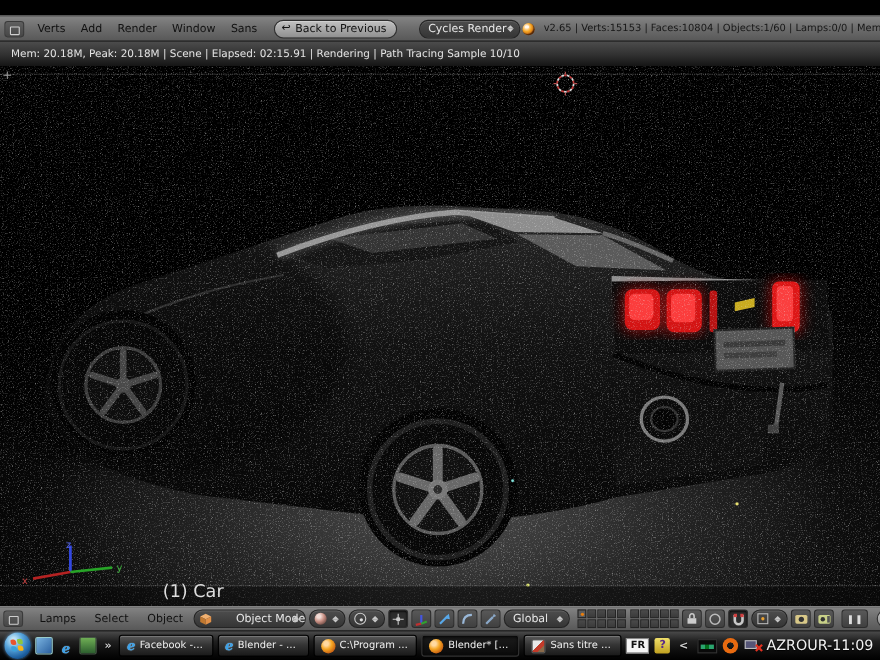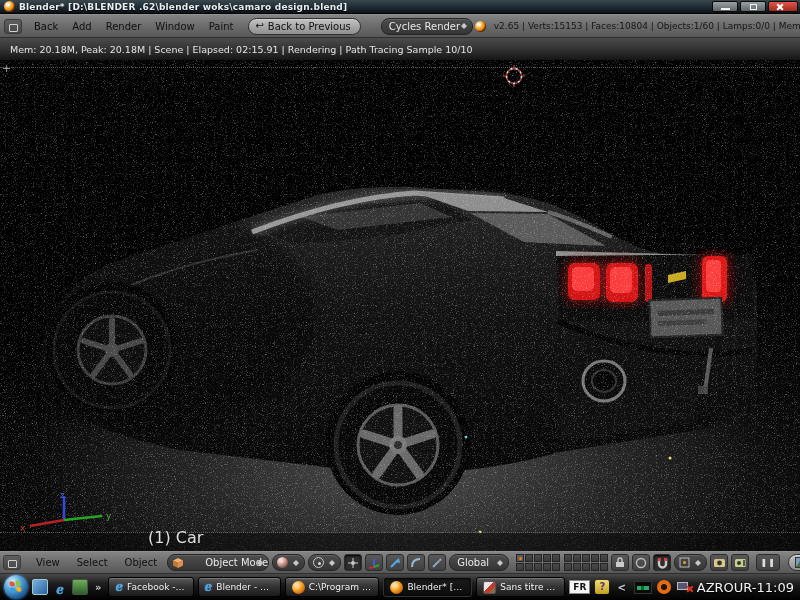--- a/index.html
+++ b/index.html
@@ -128,44 +128,28 @@
   .netic .mon { position:absolute; left:1px; top:1px; width:11px; height:8px; border:1px solid #bbb; background:#557; }
   .netic .x1,.netic .x2 { position:absolute; right:1px; bottom:1px; width:2px; height:8px; background:#e03020; }
   .netic .x1{ transform:rotate(45deg);} .netic .x2{ transform:rotate(-45deg);}
   .clock { color:#f2f2f2; font-size:13px; white-space:nowrap; text-shadow:0 1px 1px #000; }
 </style>
 </head>
 <body>
 
 <div class="screen">
 
-  <div class="titlebar">
-    <span class="blogo"></span>
-    <span class="titletext">Blender* [D:\BLENDER .62\blender woks\camaro design.blend]</span>
-    <div class="winbtns">
-      <div class="winbtn">
-          <span class="g-min"></span>
-        </div>
-      <div class="winbtn">
-          <span class="g-max"></span>
-        </div>
-      <div class="winbtn close">
-          <span class="g-x1"></span>
-          <span class="g-x2"></span>
-        </div>
-    </div>
-  </div>
 
   <div class="bheader menubar">
     <div class="edbtn"></div>
-    <span class="menuitem">Back</span>
+    <span class="menuitem">Verts</span>
     <span class="menuitem">Add</span>
     <span class="menuitem">Render</span>
     <span class="menuitem">Window</span>
-    <span class="menuitem">Paint</span>
+    <span class="menuitem">Sans</span>
     <div class="litebtn" style="margin-left:8px;">
       <span class="bicon">↩</span>
       <span>Back to Previous</span>
     </div>
     <div class="dd" style="margin-left:20px; min-width:92px;">
       <span>Cycles Render</span>
       <span class="dda"></span>
     </div>
     <div class="statsline">
       <span class="blogo"></span>
@@ -305,21 +289,21 @@
       <text x="14" y="41" font-size="9" fill="#c04040">x</text>
       <text x="100" y="29" font-size="9" fill="#40b040">y</text>
       <text x="54" y="8" font-size="9" fill="#5060e8">z</text>
     </svg>
 
     <div class="objinfo">(1) Car</div>
   </div>
 
   <div class="bheader vpheader">
     <div class="edbtn"></div>
-    <span class="menuitem">View</span>
+    <span class="menuitem">Lamps</span>
     <span class="menuitem">Select</span>
     <span class="menuitem">Object</span>
 
     <div class="dd ddicon" style="min-width:102px;gap:21px;">
       <svg class="cubeicon" width="12" height="12" viewBox="0 0 12 12">
         <polygon points="6,1 11,3.5 6,6 1,3.5" fill="#f0b070"></polygon>
         <polygon points="1,3.5 6,6 6,11 1,8.5" fill="#c07830"></polygon>
         <polygon points="11,3.5 6,6 6,11 11,8.5" fill="#e09048"></polygon>
       </svg>
       <span>Object Mode</span>

